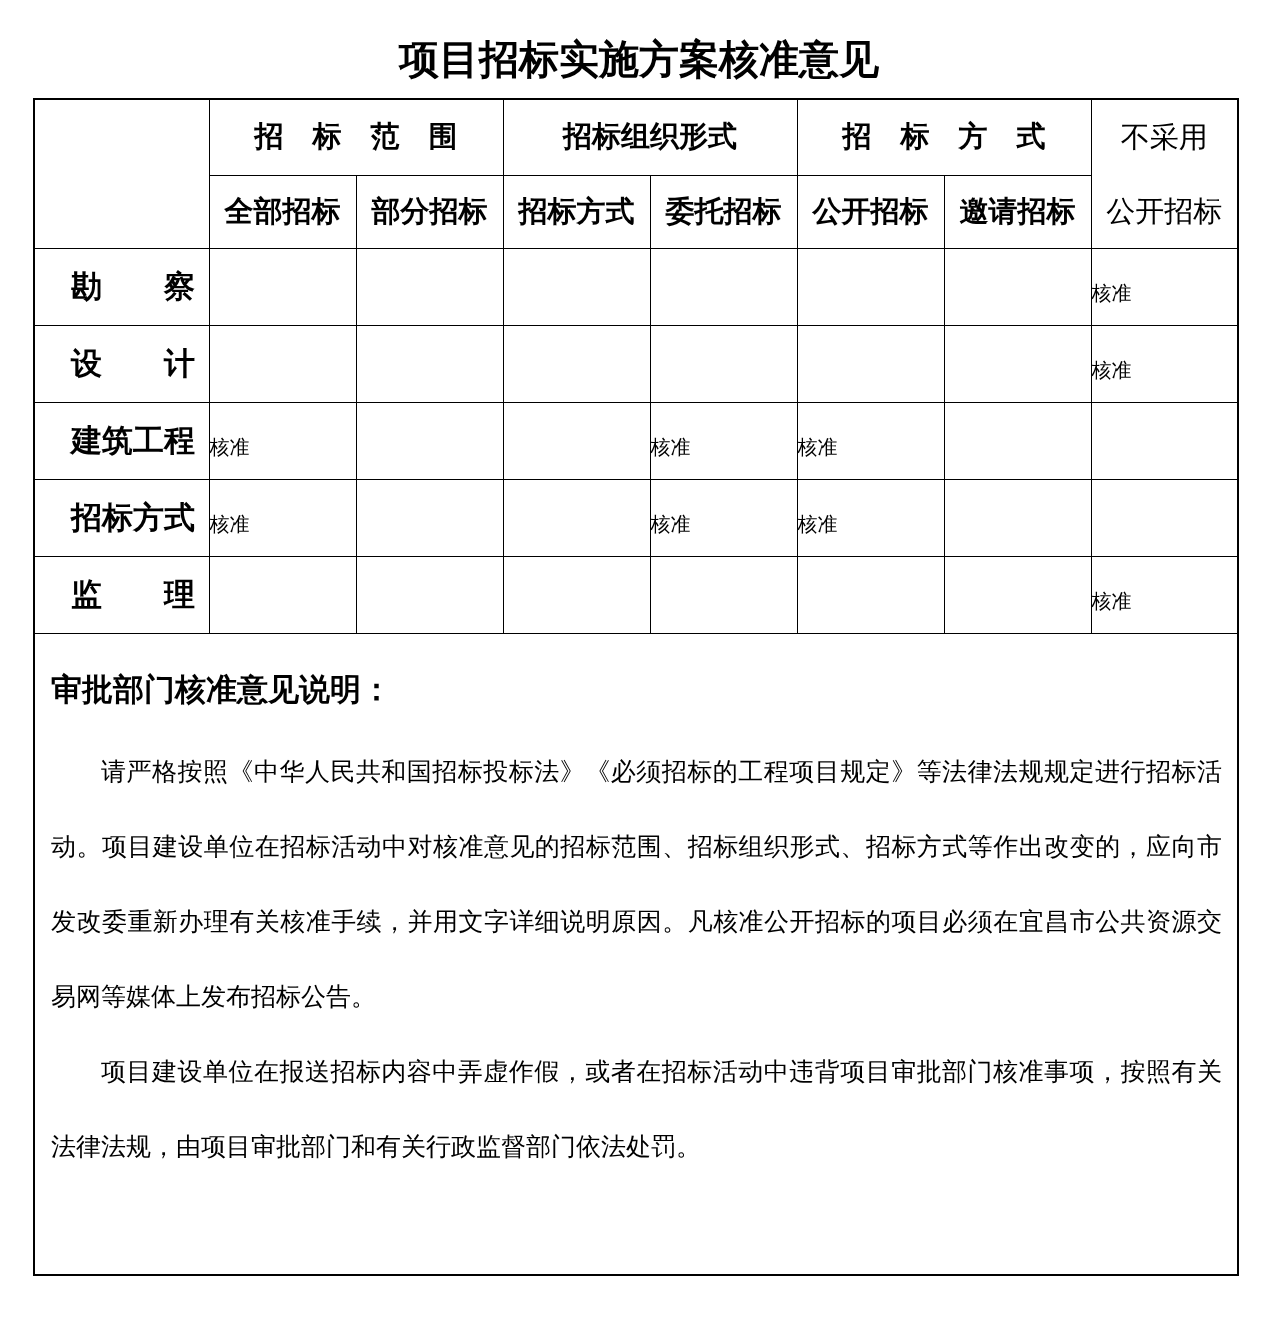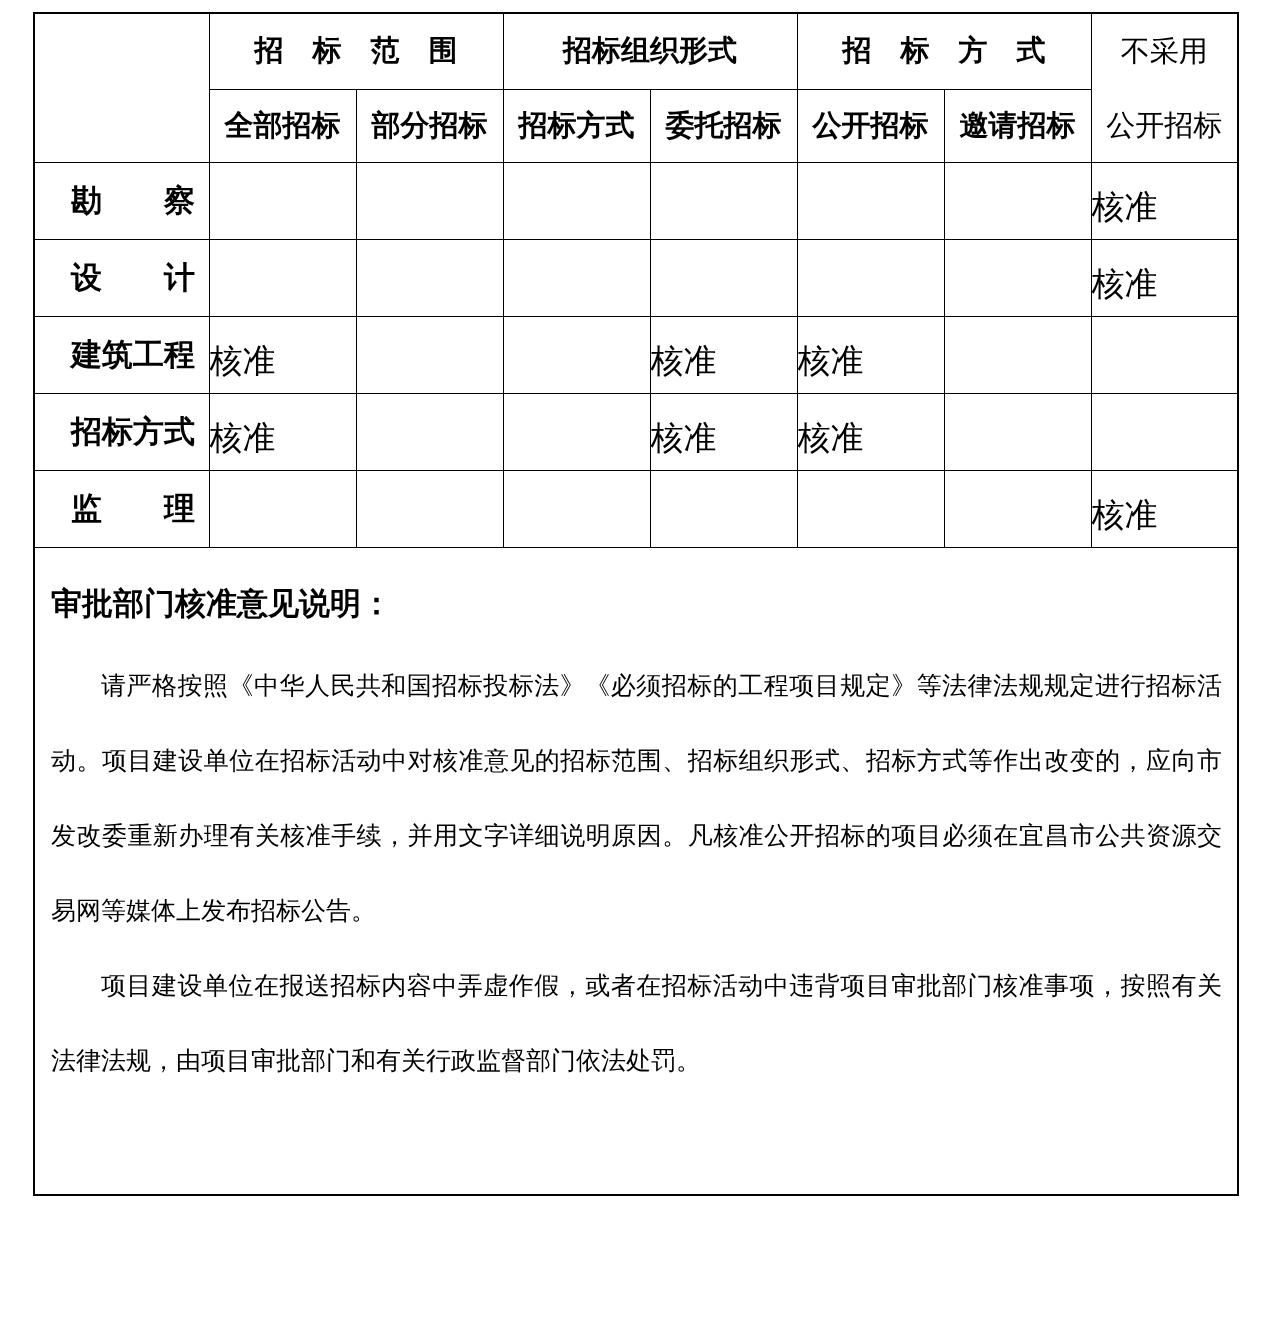--- a/index.html
+++ b/index.html
@@ -51,27 +51,27 @@
     font-size: 29px;
     font-weight: normal;
   }
   td.row-label {
     text-align: left;
     padding-left: 36px;
     font-weight: bold;
     font-size: 31px;
   }
   td.approval-cell {
-    font-size: 33px;
+    font-size: 20px;
     padding-top: 12px;
   }
   td.notes-cell {
     text-align: left;
     vertical-align: top;
-    padding: 20px 15px 26px 16px;
+    padding: 20px 15px 20px 16px;
     height: 600px;
   }
   .notes-heading {
     margin: 0 0 8px 0;
     font-size: 31px;
     font-weight: bold;
     line-height: 72px;
   }
   .notes-para {
     margin: 0;
@@ -79,20 +79,21 @@
     line-height: 75px;
     text-indent: 2em;
     text-align: justify;
   }
 </style>
 </head>
 <body>
 
 <div class="page">
 
+  <h1 class="doc-title">项目招标实施方案核准意见</h1>
 
   <table class="approval-table">
     <colgroup>
       <col style="width:175px">
       <col style="width:147px">
         <col style="width:147px">
       <col style="width:147px">
         <col style="width:147px">
       <col style="width:147px">
         <col style="width:147px">

